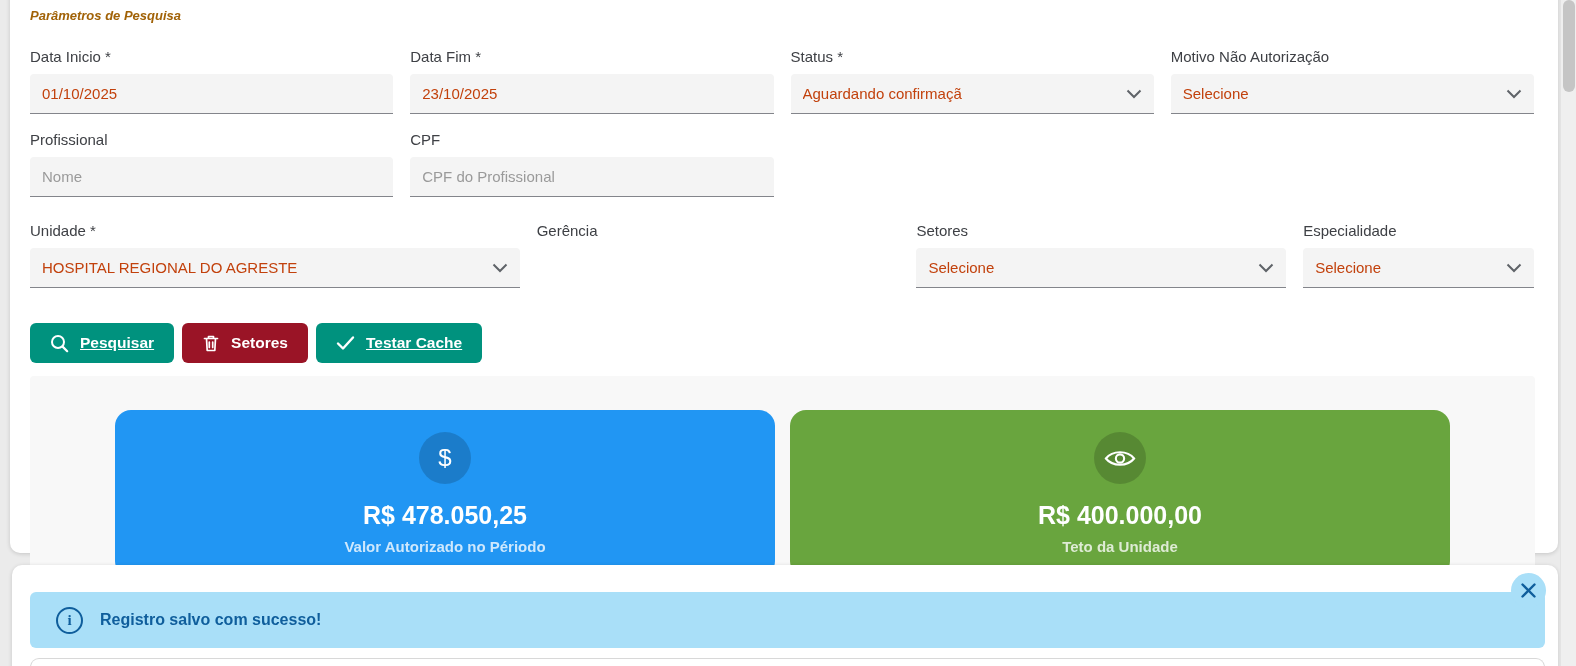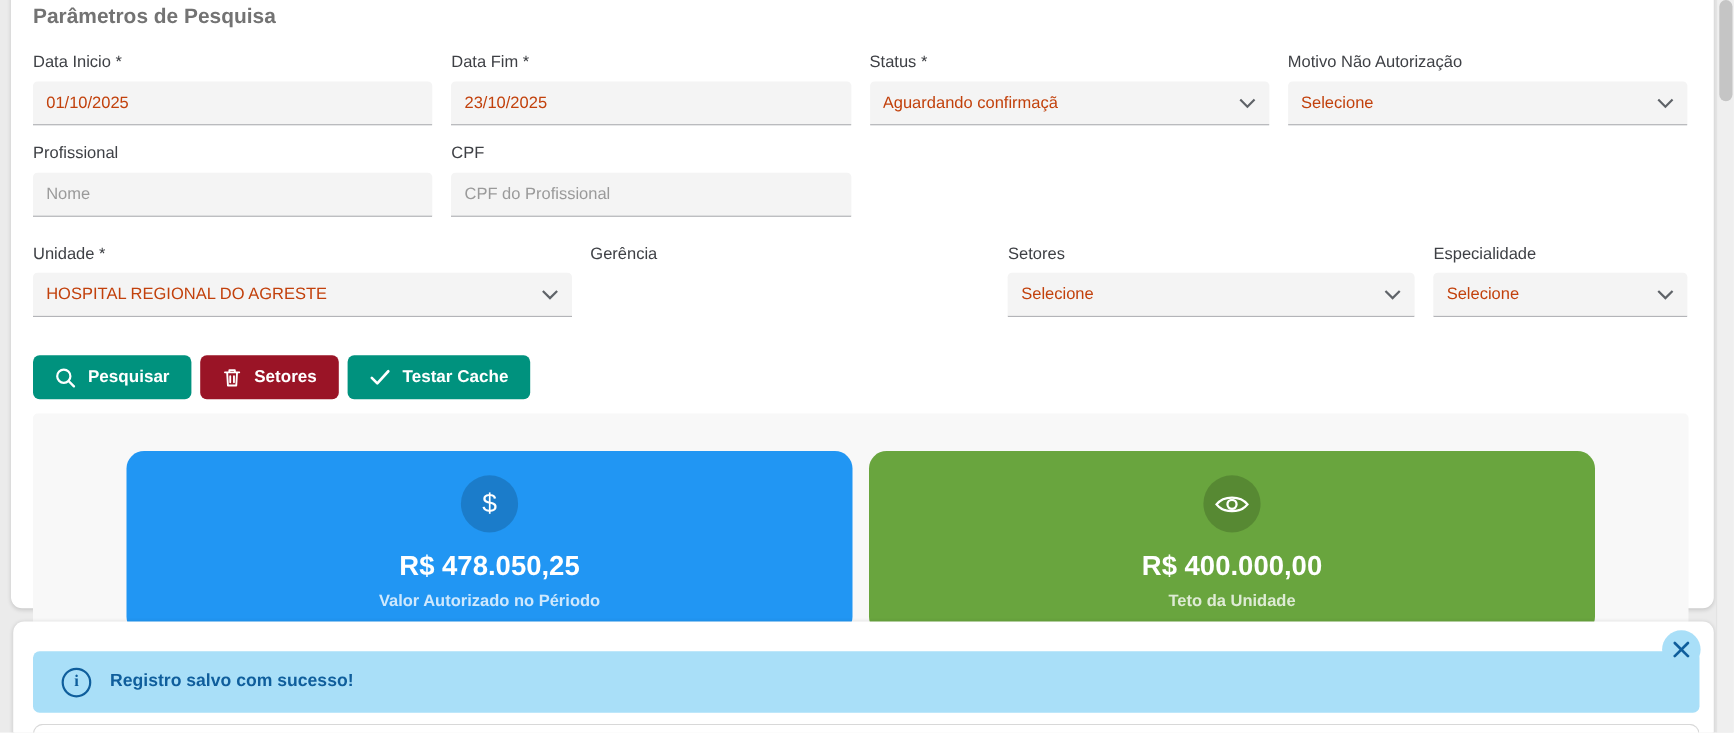--- a/index.html
+++ b/index.html
@@ -10,21 +10,21 @@
     position:relative;
     color:#2F2F2F;
   }
   .card {
     position:absolute;
     background:#fff;
     border-radius:10px;
     box-shadow:0 1px 4px rgba(0,0,0,0.16);
   }
   #search-card { left:10px; top:-12px; width:1548px; height:565px; padding:17px 24px 0 20px; }
-  #page-title { font-size:19px; font-weight:bold; color:#737373; line-height:22px; }
+  #page-title { font-size:13px; font-weight:bold; color:#a16207; line-height:22px;font-style:italic; }
 
   .form-row { display:grid; gap:17px; }
   #form-row-1 { margin-top:21px; grid-template-columns:repeat(4,1fr); }
   #form-row-2 { margin-top:25px; grid-template-columns:490fr 363fr 370fr 231fr; }
   .field-label { font-size:15px; color:#3E4045; height:17px; line-height:17px; margin-bottom:9px; white-space:nowrap; }
   .control {
     height:40px; background:#F4F4F4;
     border:none; border-bottom:1px solid #83858B;
     border-radius:4px 4px 0 0;
     font-family:"Liberation Sans", sans-serif;
@@ -40,21 +40,21 @@
   .select svg { flex:0 0 auto; }
 
   #button-row { margin-top:35px; display:flex; gap:8px; }
   .btn {
     height:40px; border:none; border-radius:6px;
     display:inline-flex; align-items:center; gap:11px;
     padding:0 20px; cursor:pointer;
     color:#fff; font-family:"Liberation Sans", sans-serif;
     font-size:15.5px; font-weight:bold;
   }
-  .btn-teal { background:var(--teal); }
+  .btn-teal { background:var(--teal);text-decoration:underline; }
   .btn-danger { background:var(--danger); }
 
   #stats-panel {
     margin:13px -4px 0 0;
     width:1505px; height:245px;
     background:#F8F8F8; border-radius:4px;
     display:flex; gap:15px; padding:34px 85px;
   }
   .stat-card {
     flex:1 1 0; height:167px; border-radius:16px;

